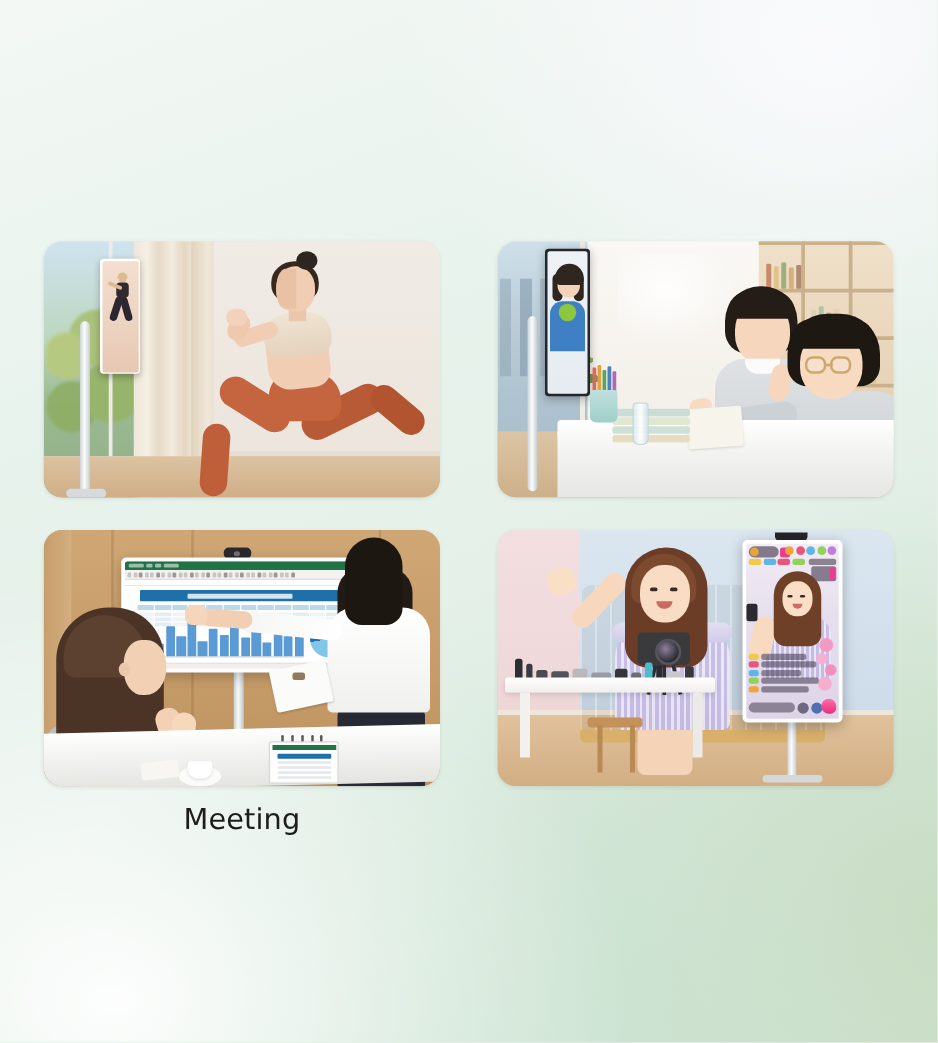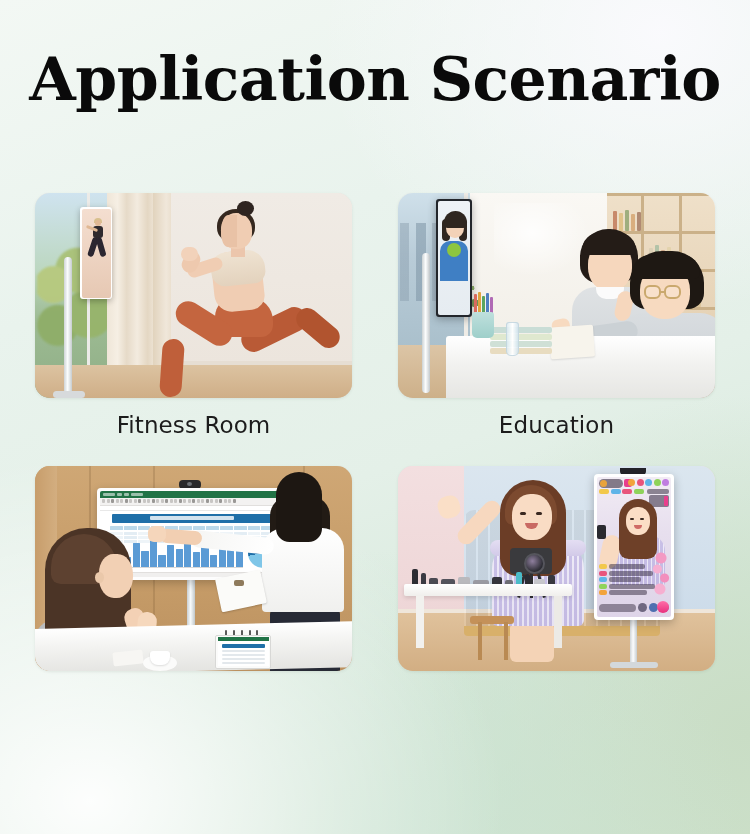--- a/index.html
+++ b/index.html
@@ -423,21 +423,20 @@
       radial-gradient(circle at 30% 36%, #f6b0d2 0 4px, transparent 5px),
       radial-gradient(circle at 70% 54%, #f28fbd 0 4px, transparent 5px),
       radial-gradient(circle at 44% 76%, #f6aed0 0 5px, transparent 6px); }
   .lsGiftBtn { position:absolute; right:2px; bottom:4px; width:12px; height:12px; border-radius:50%; background:linear-gradient(180deg,#ff6ea8,#e8307d); }
 </style>
 </head>
 <body>
 
 <div id="page">
 
-  <h1 class="page-title">Application Scenario</h1>
 
   <div class="grid">
 
     <div class="cell">
       <div class="card">
         <div class="sc1">
           <div class="window"></div>
           <div class="win-foliage"></div>
           <div class="win-frame-v"></div>
           <div class="win-sill"></div>
@@ -472,21 +471,20 @@
             <div class="arm-fore"></div>
             <div class="hands"></div>
             <div class="neck"></div>
             <div class="hair"></div>
             <div class="head"></div>
             <div class="face-sh"></div>
             <div class="hair-bun"></div>
           </div>
         </div>
       </div>
-      <div class="caption">Fitness Room</div>
     </div>
 
     <div class="cell">
       <div class="card">
         <div class="sc2">
           <div class="wall2"></div>
           <div class="sunpatch"></div>
           <div class="win2"></div>
           <div class="city"></div>
           <div class="plant"></div>
@@ -573,21 +571,20 @@
             <i style="left:2px;background:#d96a5e"></i>
               <i style="left:6px;background:#e0a33f;height:22px"></i>
             <i style="left:10px;background:#5aa55f;height:18px"></i>
               <i style="left:14px;background:#4f7fc0;height:21px"></i>
             <i style="left:18px;background:#b06ab5;height:17px"></i>
           </div>
           <div class="penholder"></div>
           <div class="cup"></div>
         </div>
       </div>
-      <div class="caption">Education</div>
     </div>
 
     <div class="cell">
       <div class="card">
         <div class="sc3">
           <div class="panel-l"></div>
           <div class="panel-seam" style="left:54px"></div>
           <div class="panel-seam" style="left:118px"></div>
           <div class="panel-seam" style="left:268px"></div>
 
@@ -763,20 +760,21 @@
                   <div class="bb"></div>
                 <div class="ll"></div>
                   <div class="ll"></div>
                   <div class="ll"></div>
                   <div class="ll"></div>
               </div>
             </div>
           </div>
         </div>
       </div>
+      <div class="caption">Meeting</div>
     </div>
 
     <div class="cell">
       <div class="card">
         <div class="sc4">
           <div class="wall-pink"></div>
           <div class="wall-blue"></div>
           <div class="floor4"></div>
           <div class="skirt"></div>
 

